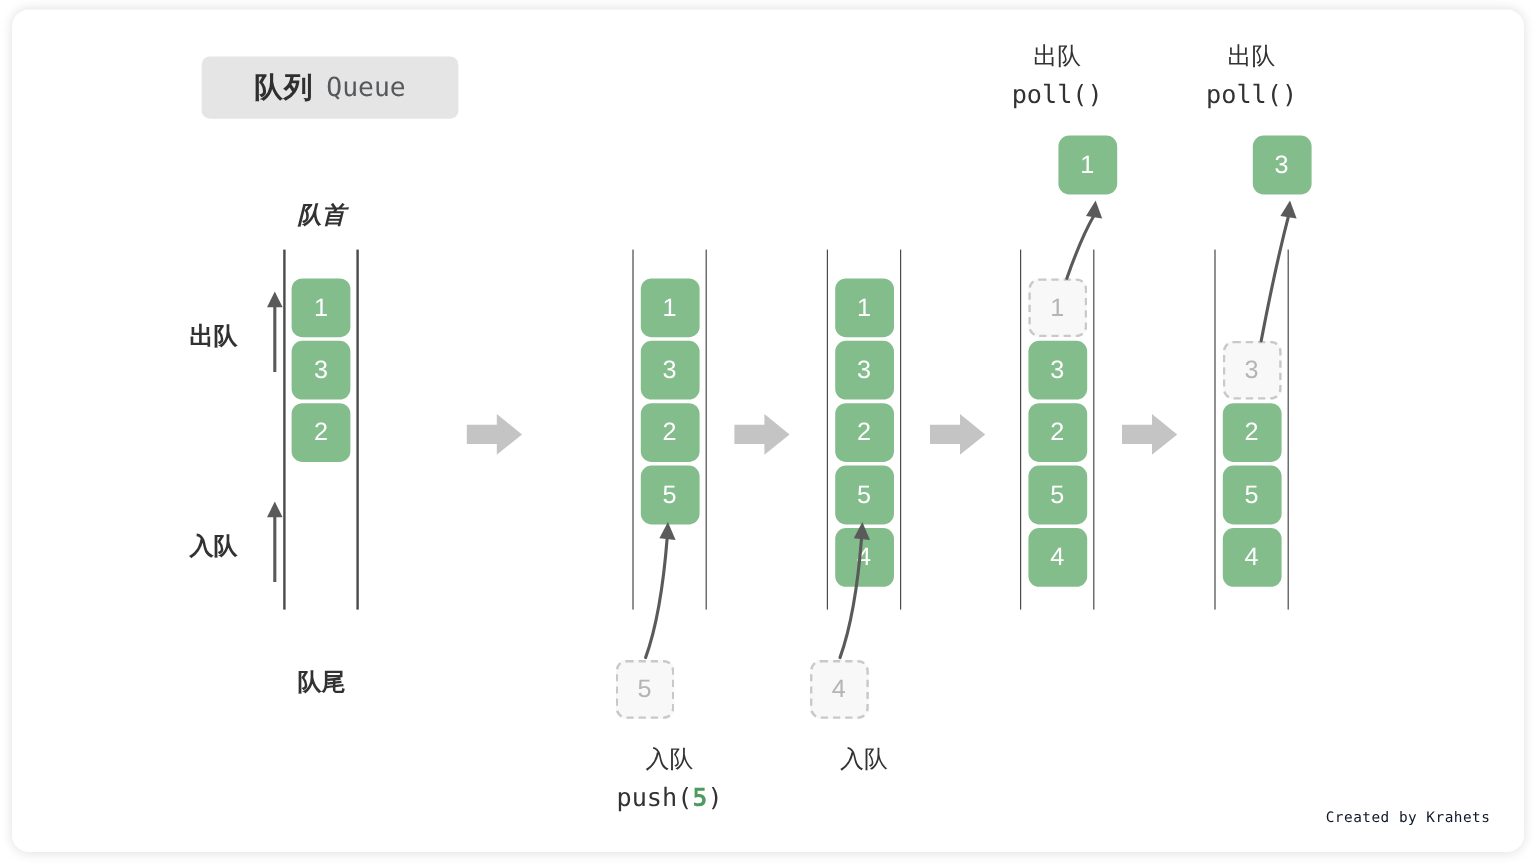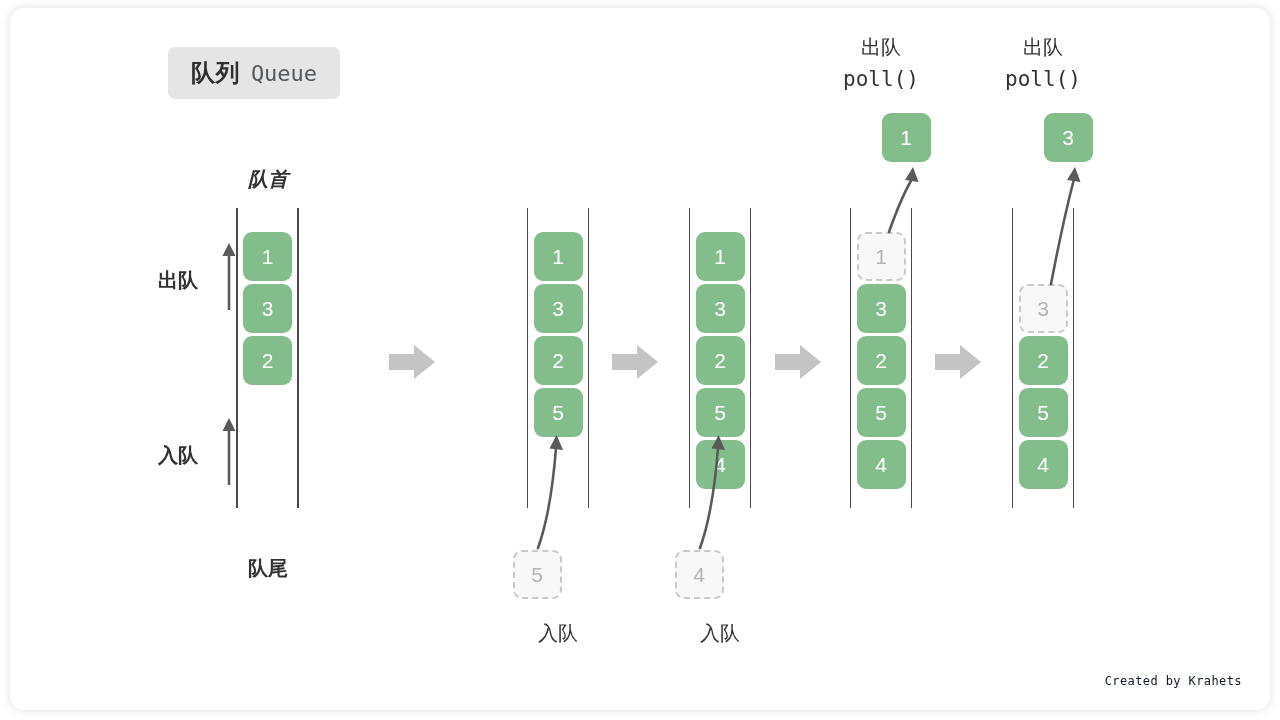--- a/index.html
+++ b/index.html
@@ -23,21 +23,21 @@
     border-radius: 14px;
     box-shadow: 0 0 10px rgba(0,0,0,0.13);
     overflow: hidden;
   }
   .abs { position: absolute; }
 
   
   #title-badge {
     left: 158px;
     top: 39px;
-    width: 172px;
+    width: 214px;
     height: 52px;
     background: #e5e5e5;
     border-radius: 7px;
     display: flex;
     align-items: center;
     justify-content: center;
     gap: 11px;
   }
   #title-badge .cn {
     font-size: 24px;
@@ -156,20 +156,21 @@
       <div class="abs box" style="left: 523.5px; top: 380px;">5</div>
       <div class="abs box ghost" style="left: 502.5px; top: 542px;">5</div>
       <div class="abs" style="left: 508px; top: 412px;">
         <svg width="80" height="140" viewBox="0 0 80 140">
           <path d="M20 128 Q 33 92 38 28" fill="none" stroke="#5a5a5a" stroke-width="2.6" stroke-linecap="round"></path>
           <path d="M38.6 15 L45 30 L31.5 28.5 Z" fill="#5a5a5a"></path>
         </svg>
       </div>
       <div class="abs op-block" style="left: 458px; top: 610px; width: 180px;">
         <span class="op-cn">入队</span>
+        <span class="op-code">push(<span class="num">5</span>)</span>
       </div>
       <div class="abs rail" style="left: 678.7px; top: 200px;"></div>
       <div class="abs rail" style="left: 739.7px; top: 200px;"></div>
       <div class="abs box" style="left: 685.5px; top: 224px;">1</div>
       <div class="abs box" style="left: 685.5px; top: 276px;">3</div>
       <div class="abs box" style="left: 685.5px; top: 328px;">2</div>
       <div class="abs box" style="left: 685.5px; top: 380px;">5</div>
       <div class="abs box" style="left: 685.5px; top: 432px;">4</div>
       <div class="abs box ghost" style="left: 664.5px; top: 542px;">4</div>
       <div class="abs" style="left: 670px; top: 412px;">

